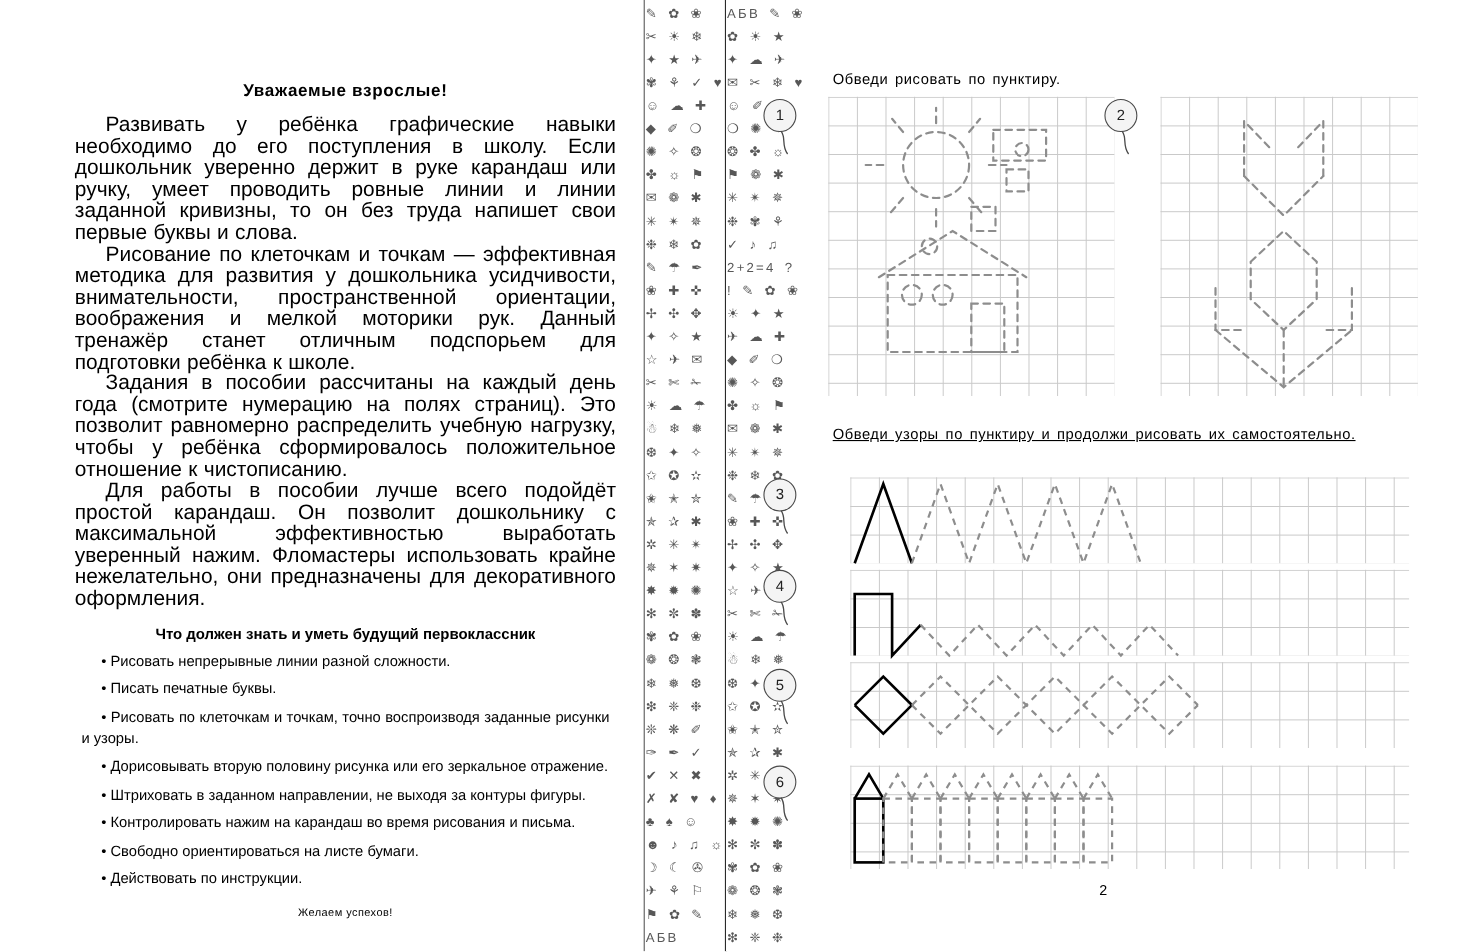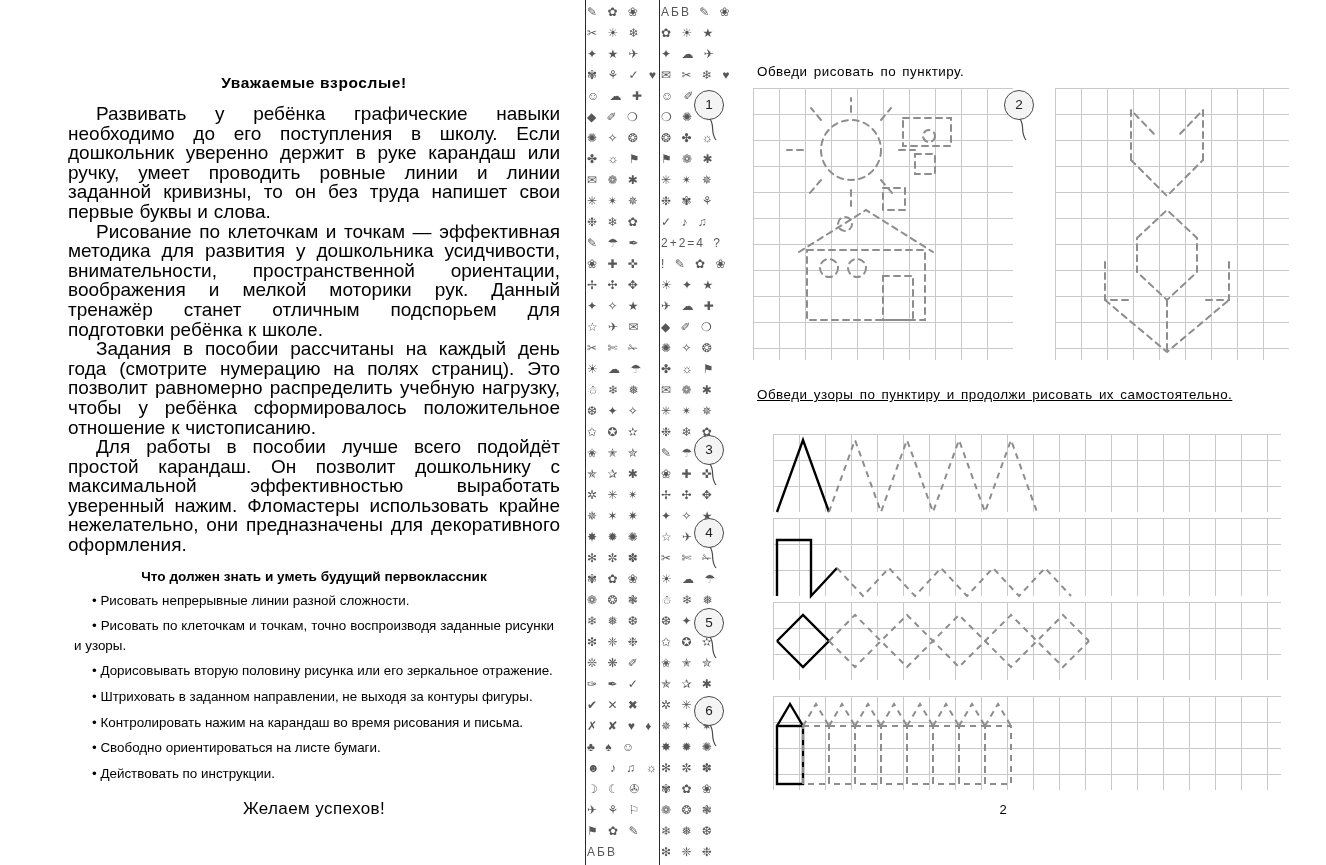--- a/index.html
+++ b/index.html
@@ -62,21 +62,21 @@
     font-size: 13.4px;
     line-height: 19.6px;
   }
   .bullet {
     text-align: justify;
     text-indent: 18px;
     margin: 6px;
   }
   .closing {
     text-align: center;
-    font-size: 17px;
+    font-size: 10px;
     margin-top: 16px;
     letter-spacing: 0.4px;
   }
 
   
   .spine {
     position: absolute;
     left: 585px;
     top: 0;
     width: 148px;
@@ -204,20 +204,21 @@
 
       <p class="para">Развивать у ребёнка графические навыки необходимо до его поступления в школу. Если дошкольник уверенно держит в руке карандаш или ручку, умеет проводить ровные линии и линии заданной кривизны, то он без труда напишет свои первые буквы и слова.</p>
       <p class="para">Рисование по клеточкам и точкам — эффективная методика для развития у дошкольника усидчивости, внимательности, пространственной ориентации, воображения и мелкой моторики рук. Данный тренажёр станет отличным подспорьем для подготовки ребёнка к школе.</p>
       <p class="para">Задания в пособии рассчитаны на каждый день года (смотрите нумерацию на полях страниц). Это позволит равномерно распределить учебную нагрузку, чтобы у ребёнка сформировалось положительное отношение к чистописанию.</p>
       <p class="para">Для работы в пособии лучше всего подойдёт простой карандаш. Он позволит дошкольнику с максимальной эффективностью выработать уверенный нажим. Фломастеры использовать крайне нежелательно, они предназначены для декоративного оформления.</p>
 
       <div class="sub-title">Что должен знать и уметь будущий первоклассник</div>
 
       <div class="bullets">
         <p class="bullet">• Рисовать непрерывные линии разной сложности.</p>
+        <p class="bullet">• Писать печатные буквы.</p>
         <p class="bullet">• Рисовать по клеточкам и точкам, точно воспроизводя заданные рисунки и узоры.</p>
         <p class="bullet">• Дорисовывать вторую половину рисунка или его зеркальное отражение.</p>
         <p class="bullet">• Штриховать в заданном направлении, не выходя за контуры фигуры.</p>
         <p class="bullet">• Контролировать нажим на карандаш во время рисования и письма.</p>
         <p class="bullet">• Свободно ориентироваться на листе бумаги.</p>
         <p class="bullet">• Действовать по инструкции.</p>
       </div>
 
       <div class="closing">Желаем успехов!</div>
     </div>

